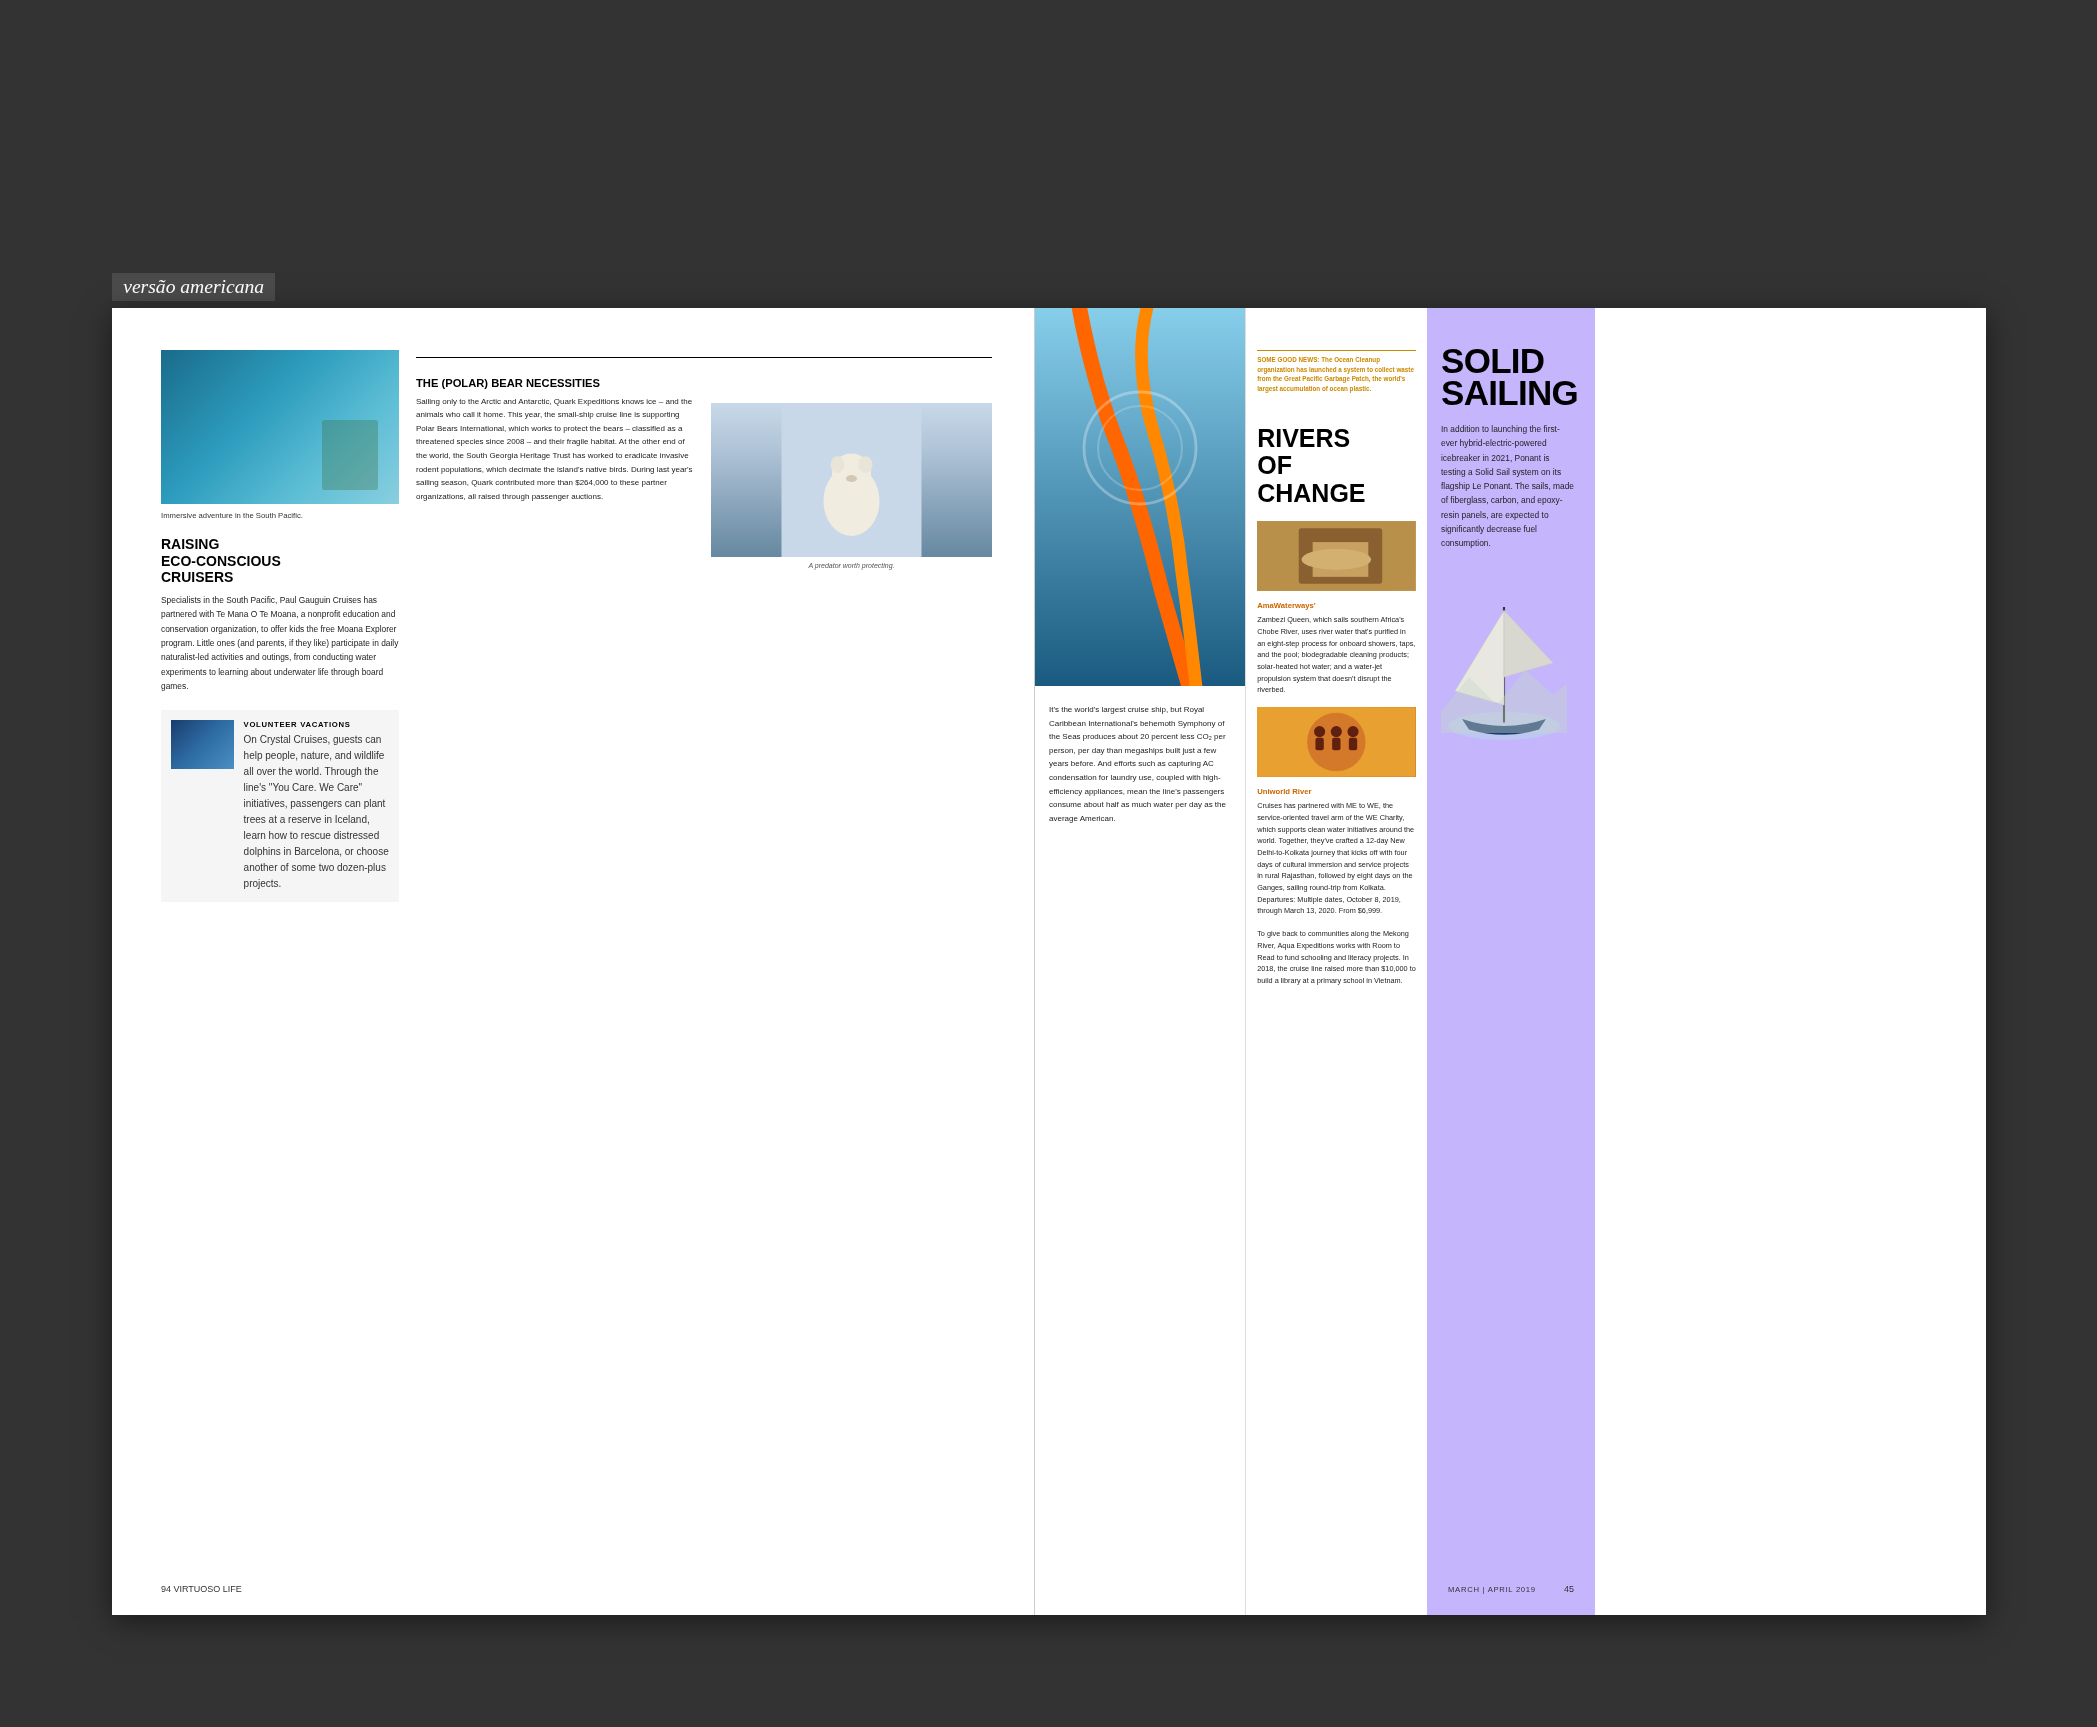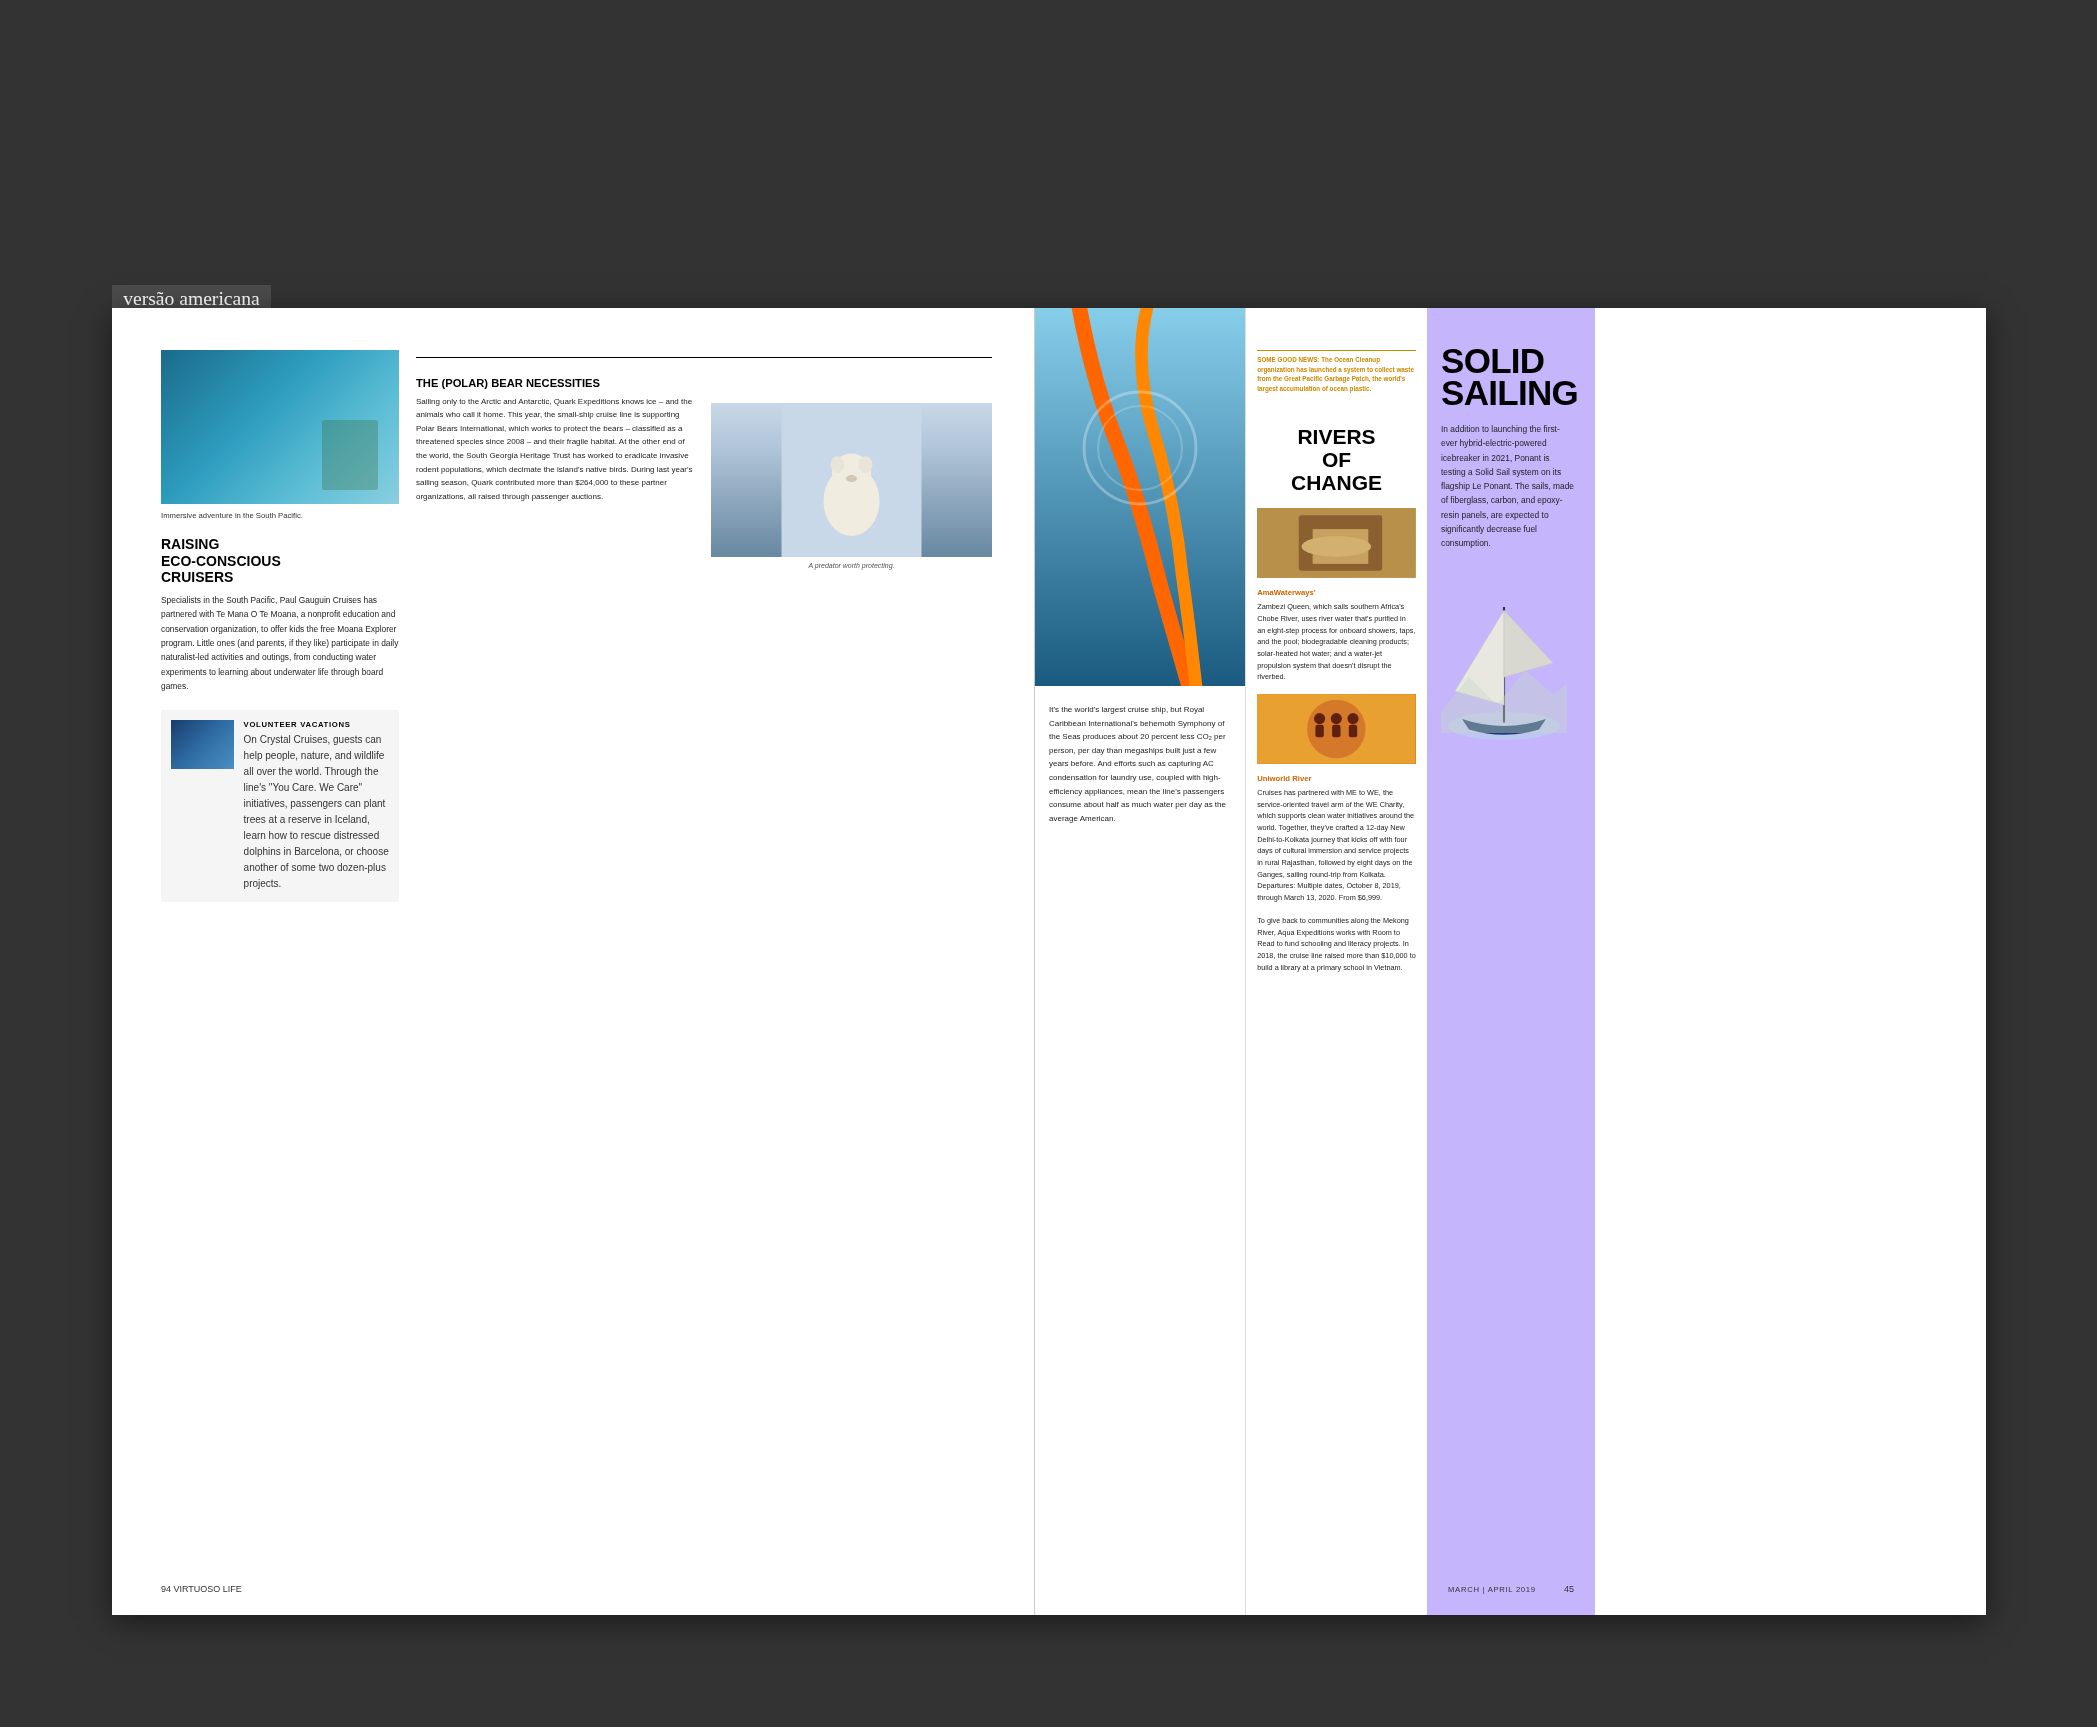--- a/index.html
+++ b/index.html
@@ -14,22 +14,23 @@
       width: 2097px;
       height: 1728px;
       background: #333;
       position: relative;
       display: flex;
       align-items: center;
       justify-content: center;
     }
     .version-label {
       position: absolute;
-      top: 285px;
+      top: 273px;
       left: 112px;
+      font-style: italic;
       font-size: 19.6px;
       color: #fff;
       font-family: Georgia, serif;
       background: rgba(100,100,100,0.5);
       padding: 2.8px 11.2px;
     }
     .magazine-spread {
       position: absolute;
       top: 308px;
       left: 112px;
@@ -236,24 +237,23 @@
     .some-good-news {
       font-size: 6.3px;
       color: #cc8800;
       font-weight: bold;
       line-height: 1.5;
       margin-bottom: 11.2px;
       border-top: 1.4px solid #cc8800;
       padding-top: 4.2px;
     }
     .rivers-title {
-      font-size: 21px;
-      font-weight: 900;
-      text-transform: uppercase;
-      text-align: center;
+      font-size: 25px;
+      font-weight: 900;
+      text-transform: uppercase;
       line-height: 1.1;
       margin-bottom: 14px;
       margin-top: 32px;
     }
     .rivers-subhead {
       font-size: 7.7px;
       font-weight: 900;
       color: #cc6600;
       margin-bottom: 4.2px;
     }

